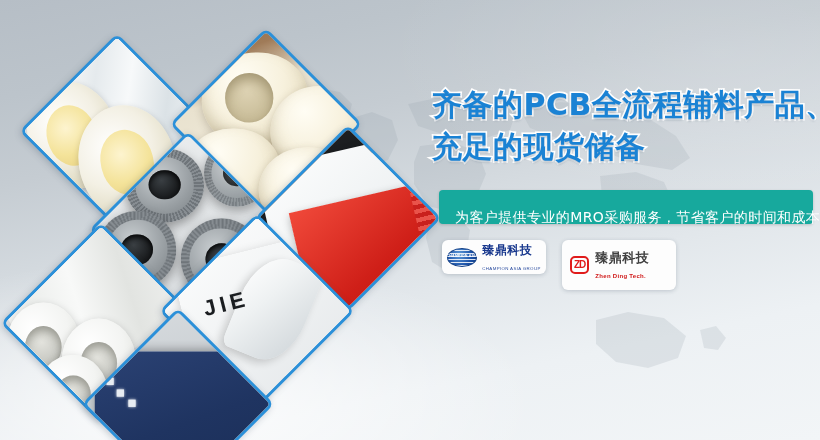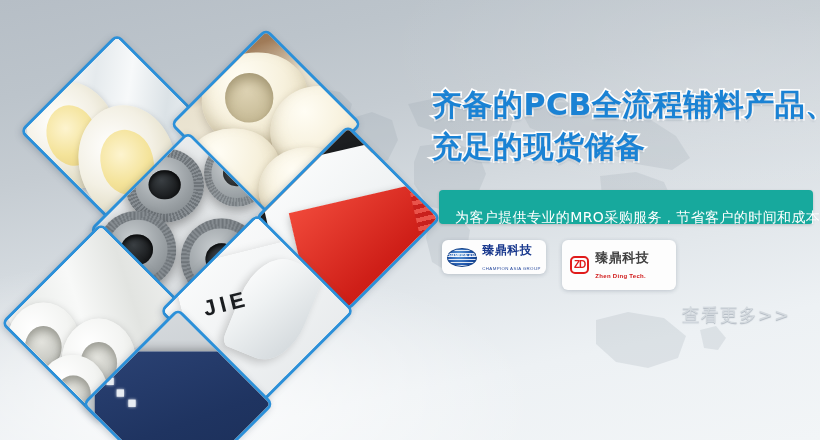--- a/index.html
+++ b/index.html
@@ -474,16 +474,15 @@
           <span class="mk">ZD</span>
           <span class="tx">
             <span class="cn">臻鼎科技</span>
             <span class="en">Zhen Ding Tech.</span>
           </span>
         </div>
       </div>
 
     </div>
 
-    <div id="more-link">查看更多&gt;&gt;</div>
 
   </div>
 </div>
 
 </body></html>

